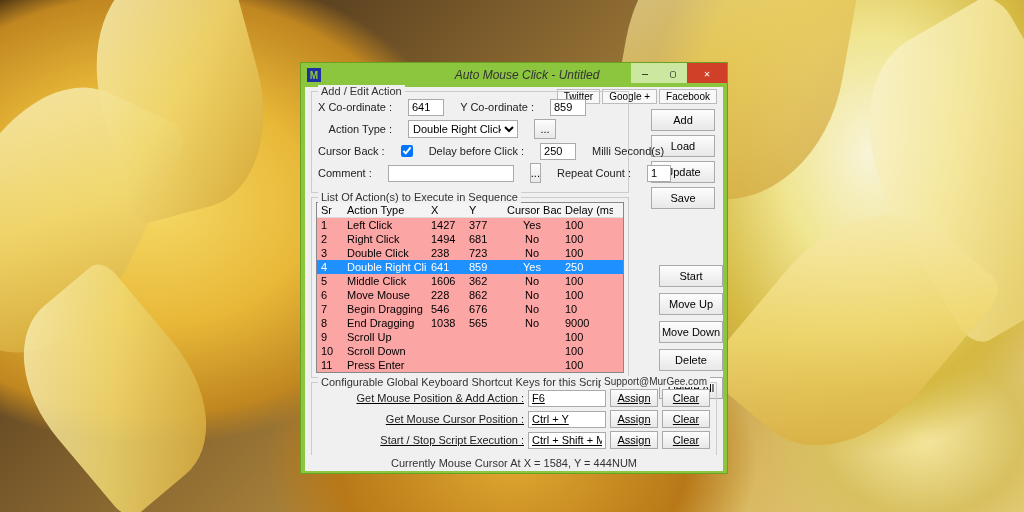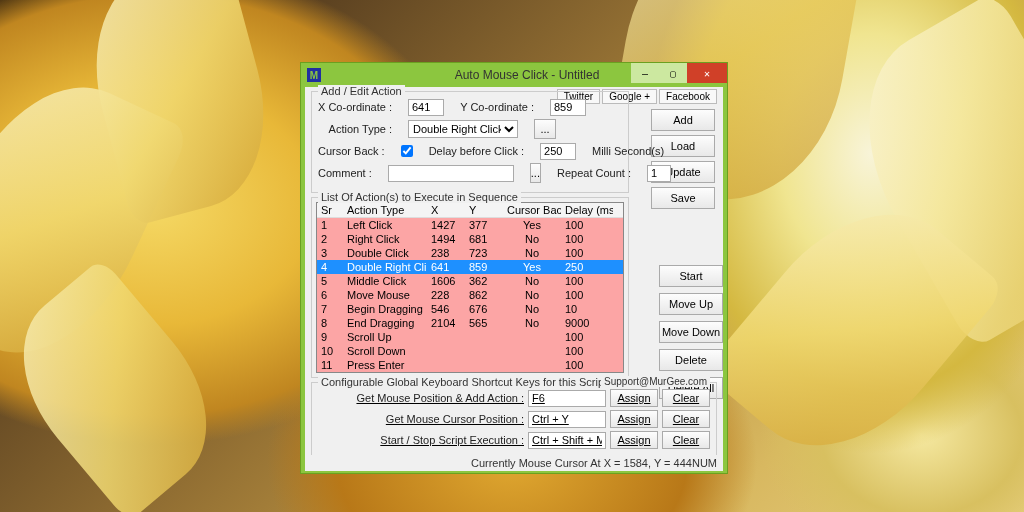--- a/index.html
+++ b/index.html
@@ -15,21 +15,21 @@
   .p1 { width: 180px; height: 280px; left: -40px; top: 80px; transform: rotate(25deg); }
   .p2 { width: 160px; height: 240px; left: 100px; top: -30px; transform: rotate(-15deg); }
   .p3 { width: 200px; height: 300px; right: -60px; top: 20px; transform: rotate(-30deg); background: linear-gradient(135deg, #faf5d8 0%, #f5e8a0 40%, #e0c050 100%); }
   .p4 { width: 180px; height: 260px; right: 80px; top: 200px; transform: rotate(40deg); }
   .p5 { width: 150px; height: 220px; left: 40px; top: 280px; transform: rotate(-40deg); }
   .p6 { width: 220px; height: 280px; right: 180px; top: -80px; transform: rotate(10deg); background: linear-gradient(135deg, #faf0c0, #e8c858, #c89830); opacity: 0.7; }
 
   .window { position: absolute; left: 300px; top: 62px; width: 428px; height: 412px; background: #8cc63f; border: 1px solid #6ba020; }
   .chrome { height: 24px; background: #8cc63f; display: flex; align-items: center; padding-left: 6px; position: relative; }
   .app-icon { width: 14px; height: 14px; background: #2030a0; color: #8cc63f; font-weight: bold; font-size: 10px; display: flex; align-items: center; justify-content: center; margin-right: 6px; }
-  .title { flex: 1; text-align: center; color: #333; font-size: 12px; }
+  .title { flex: 1; text-align: center; color: #333; font-size: 12px; font-style: italic; }
   .win-btns { display: flex; position: absolute; right: 0; top: 0; }
   .win-btn { width: 28px; height: 20px; display: flex; align-items: center; justify-content: center; font-size: 10px; font-family: monospace; }
   .win-min, .win-max { background: #cce8a0; }
   .win-close { background: #d04028; color: #fff; width: 40px; }
 
   .client { background: #f0f0f0; margin: 0 4px 4px 4px; height: calc(100% - 28px); padding: 4px 6px; position: relative; }
 
   .group { border: 1px solid #ccc; padding: 6px 6px; margin-bottom: 4px; position: relative; }
   .group-title { position: absolute; top: -7px; left: 6px; background: #f0f0f0; padding: 0 3px; font-size: 11px; color: #333; }
 
@@ -60,21 +60,21 @@
   .trow.sel-row { background: #1e90ff; color: #fff; }
 
   .shortcut-group { width: 100%; }
   .sc-row { display: flex; align-items: center; gap: 4px; margin-bottom: 3px; justify-content: flex-end; text-decoration: underline; }
   .sc-lbl { flex: 0 0 170px; text-align: right; }
   .sc-inp { width: 78px; }
   .sc-btn { width: 48px; height: 18px; }
 
   .support { position: absolute; right: 6px; top: -7px; background: #f0f0f0; padding: 0 3px; font-size: 10px; color: #333; }
 
-  .status { position: absolute; left: 4px; right: 4px; bottom: 2px; height: 16px; background: #f0f0f0; display: flex; align-items: center; padding: 0 6px; font-size: 10px; color: #333; justify-content: flex-end; }
+  .status { position: absolute; left: 4px; right: 4px; bottom: 2px; height: 16px; background: #f0f0f0; display: flex; align-items: center; padding: 0 6px; font-size: 10px; color: #333; justify-content: center; }
 
   .dots-btn { width: 22px; text-align: center; }
 </style>
 </head>
 <body>
 
 <div class="bg">
   <div class="petal p1"></div>
     <div class="petal p2"></div>
     <div class="petal p3"></div>
@@ -210,21 +210,21 @@
               <div class="td c-sr">7</div>
               <div class="td c-at">Begin Dragging</div>
               <div class="td c-x">546</div>
               <div class="td c-y">676</div>
               <div class="td c-cb">No</div>
               <div class="td c-dl">10</div>
             </div>
             <div class="trow">
               <div class="td c-sr">8</div>
               <div class="td c-at">End Dragging</div>
-              <div class="td c-x">2104</div>
+              <div class="td c-x">1038</div>
               <div class="td c-y">565</div>
               <div class="td c-cb">No</div>
               <div class="td c-dl">9000</div>
             </div>
             <div class="trow">
               <div class="td c-sr">9</div>
               <div class="td c-at">Scroll Up</div>
               <div class="td c-x"></div>
               <div class="td c-y"></div>
               <div class="td c-cb"></div>

